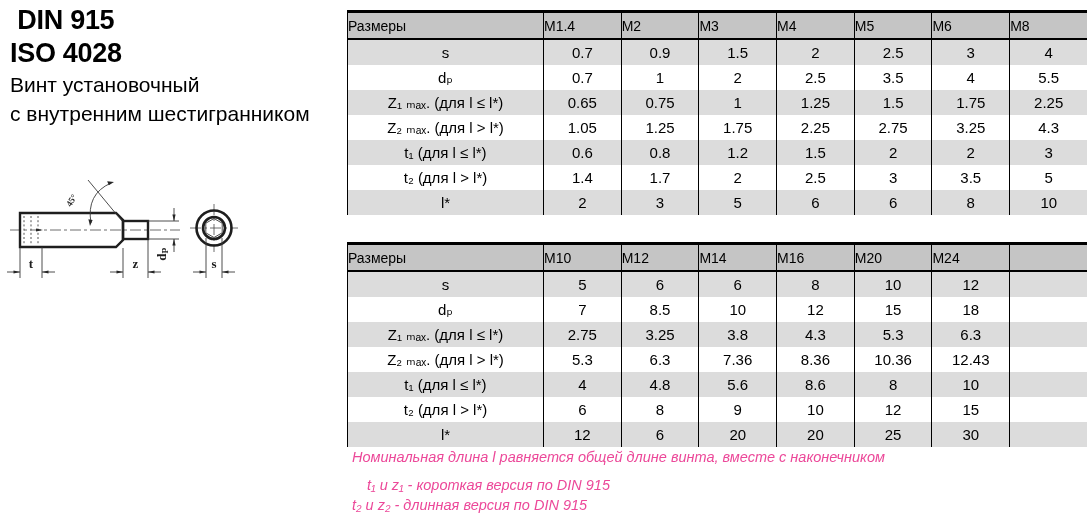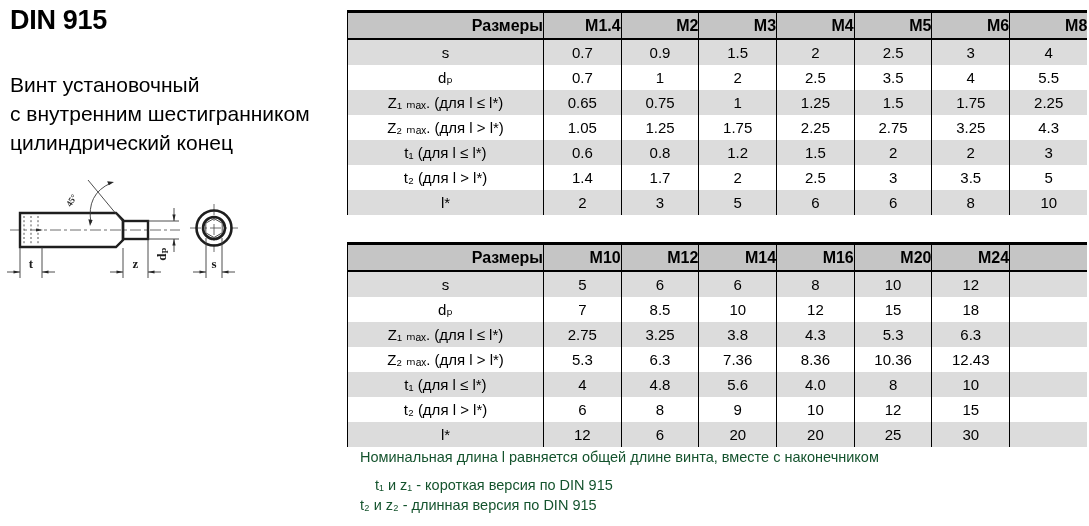--- a/index.html
+++ b/index.html
@@ -11,53 +11,53 @@
   .desc{position:absolute;left:10px;top:70px;font-size:21px;line-height:29px;}
   .drawing{position:absolute;left:2px;top:168px;}
   table.dims{
     position:absolute;left:347px;width:740px;border-collapse:collapse;table-layout:fixed;
     border-top:3px solid #000;
   }
   #table1{top:10px;}
   #table2{top:242px;}
   .dims th{
     background:var(--header-bg,#c5c5c5);border-bottom:2.5px solid #000;
-    font-weight:bold;font-size:16px;height:25px;padding:0;text-align:right;
+    font-weight:normal;font-size:14px;height:25px;padding:0;text-align:left;
   }
   .dims td{font-size:15px;height:25px;padding:0;text-align:center;white-space:nowrap;}
   .dims th,.dims td{border-left:1px solid #000;}
   .dims tbody tr:nth-child(odd){background:var(--row-alt,#dcdcdc);}
   .dims tbody tr:nth-child(even){background:#ffffff;}
-  .note{position:absolute;left:360px;font-size:14.5px;color:#14532d;}
+  .note{position:absolute;left:352px;font-size:14.5px;color:#ec4899;font-style:italic;}
   #note1{top:449px;}
   #note2{top:477px;margin-left:15px;}
   #note3{top:497px;}
   
   .ln-thick{stroke:#1e1e1e;stroke-width:2.4;fill:none;}
   .ln-thick2{stroke:#1e1e1e;stroke-width:2.6;fill:none;}
   .ln-thin{stroke:#3a3a3a;stroke-width:.9;fill:none;}
   .ln-cl{stroke:#4a4a4a;stroke-width:.8;fill:none;stroke-dasharray:11 3 3 3;}
   .ln-hid{stroke:#555;stroke-width:1;fill:none;stroke-dasharray:2 2.2;}
   .arr{fill:#262626;stroke:none;}
   .dimtext{font-family:"Liberation Serif","DejaVu Serif",serif;font-weight:bold;font-size:13px;fill:#1e1e1e;text-anchor:middle;}
   .angtext{font-family:"Liberation Serif","DejaVu Serif",serif;font-weight:bold;font-size:9px;fill:#2a2a2a;text-anchor:middle;}
 </style>
 </head>
 <body>
 
 <div class="sheet">
 
   <div class="titles">
     <div>DIN 915</div>
+    <div>ISO 4028</div>
   </div>
 
   <div class="desc">
     <div>Винт установочный</div>
     <div>с внутренним шестигранником</div>
-    <div>цилиндрический конец</div>
   </div>
 
   <div class="drawing">
     <svg width="265" height="140" viewBox="0 0 265 140">
 
       <g>
         <line class="ln-cl" x1="8" y1="62" x2="178" y2="62"></line>
         <path class="ln-thick" d="M18,45 H114 L121,52 V72 L114,79 H18 Z"></path>
         <rect class="ln-thick" x="121" y="53" width="25" height="18"></rect>
 
@@ -286,21 +286,21 @@
           <td>8.36</td>
           <td>10.36</td>
           <td>12.43</td>
           <td></td>
         </tr>
         <tr>
           <td>t₁ (для l ≤ l*)</td>
           <td>4</td>
           <td>4.8</td>
           <td>5.6</td>
-          <td>4.0</td>
+          <td>8.6</td>
           <td>8</td>
           <td>10</td>
           <td></td>
         </tr>
         <tr>
           <td>t₂ (для l &gt; l*)</td>
           <td>6</td>
           <td>8</td>
           <td>9</td>
           <td>10</td>

